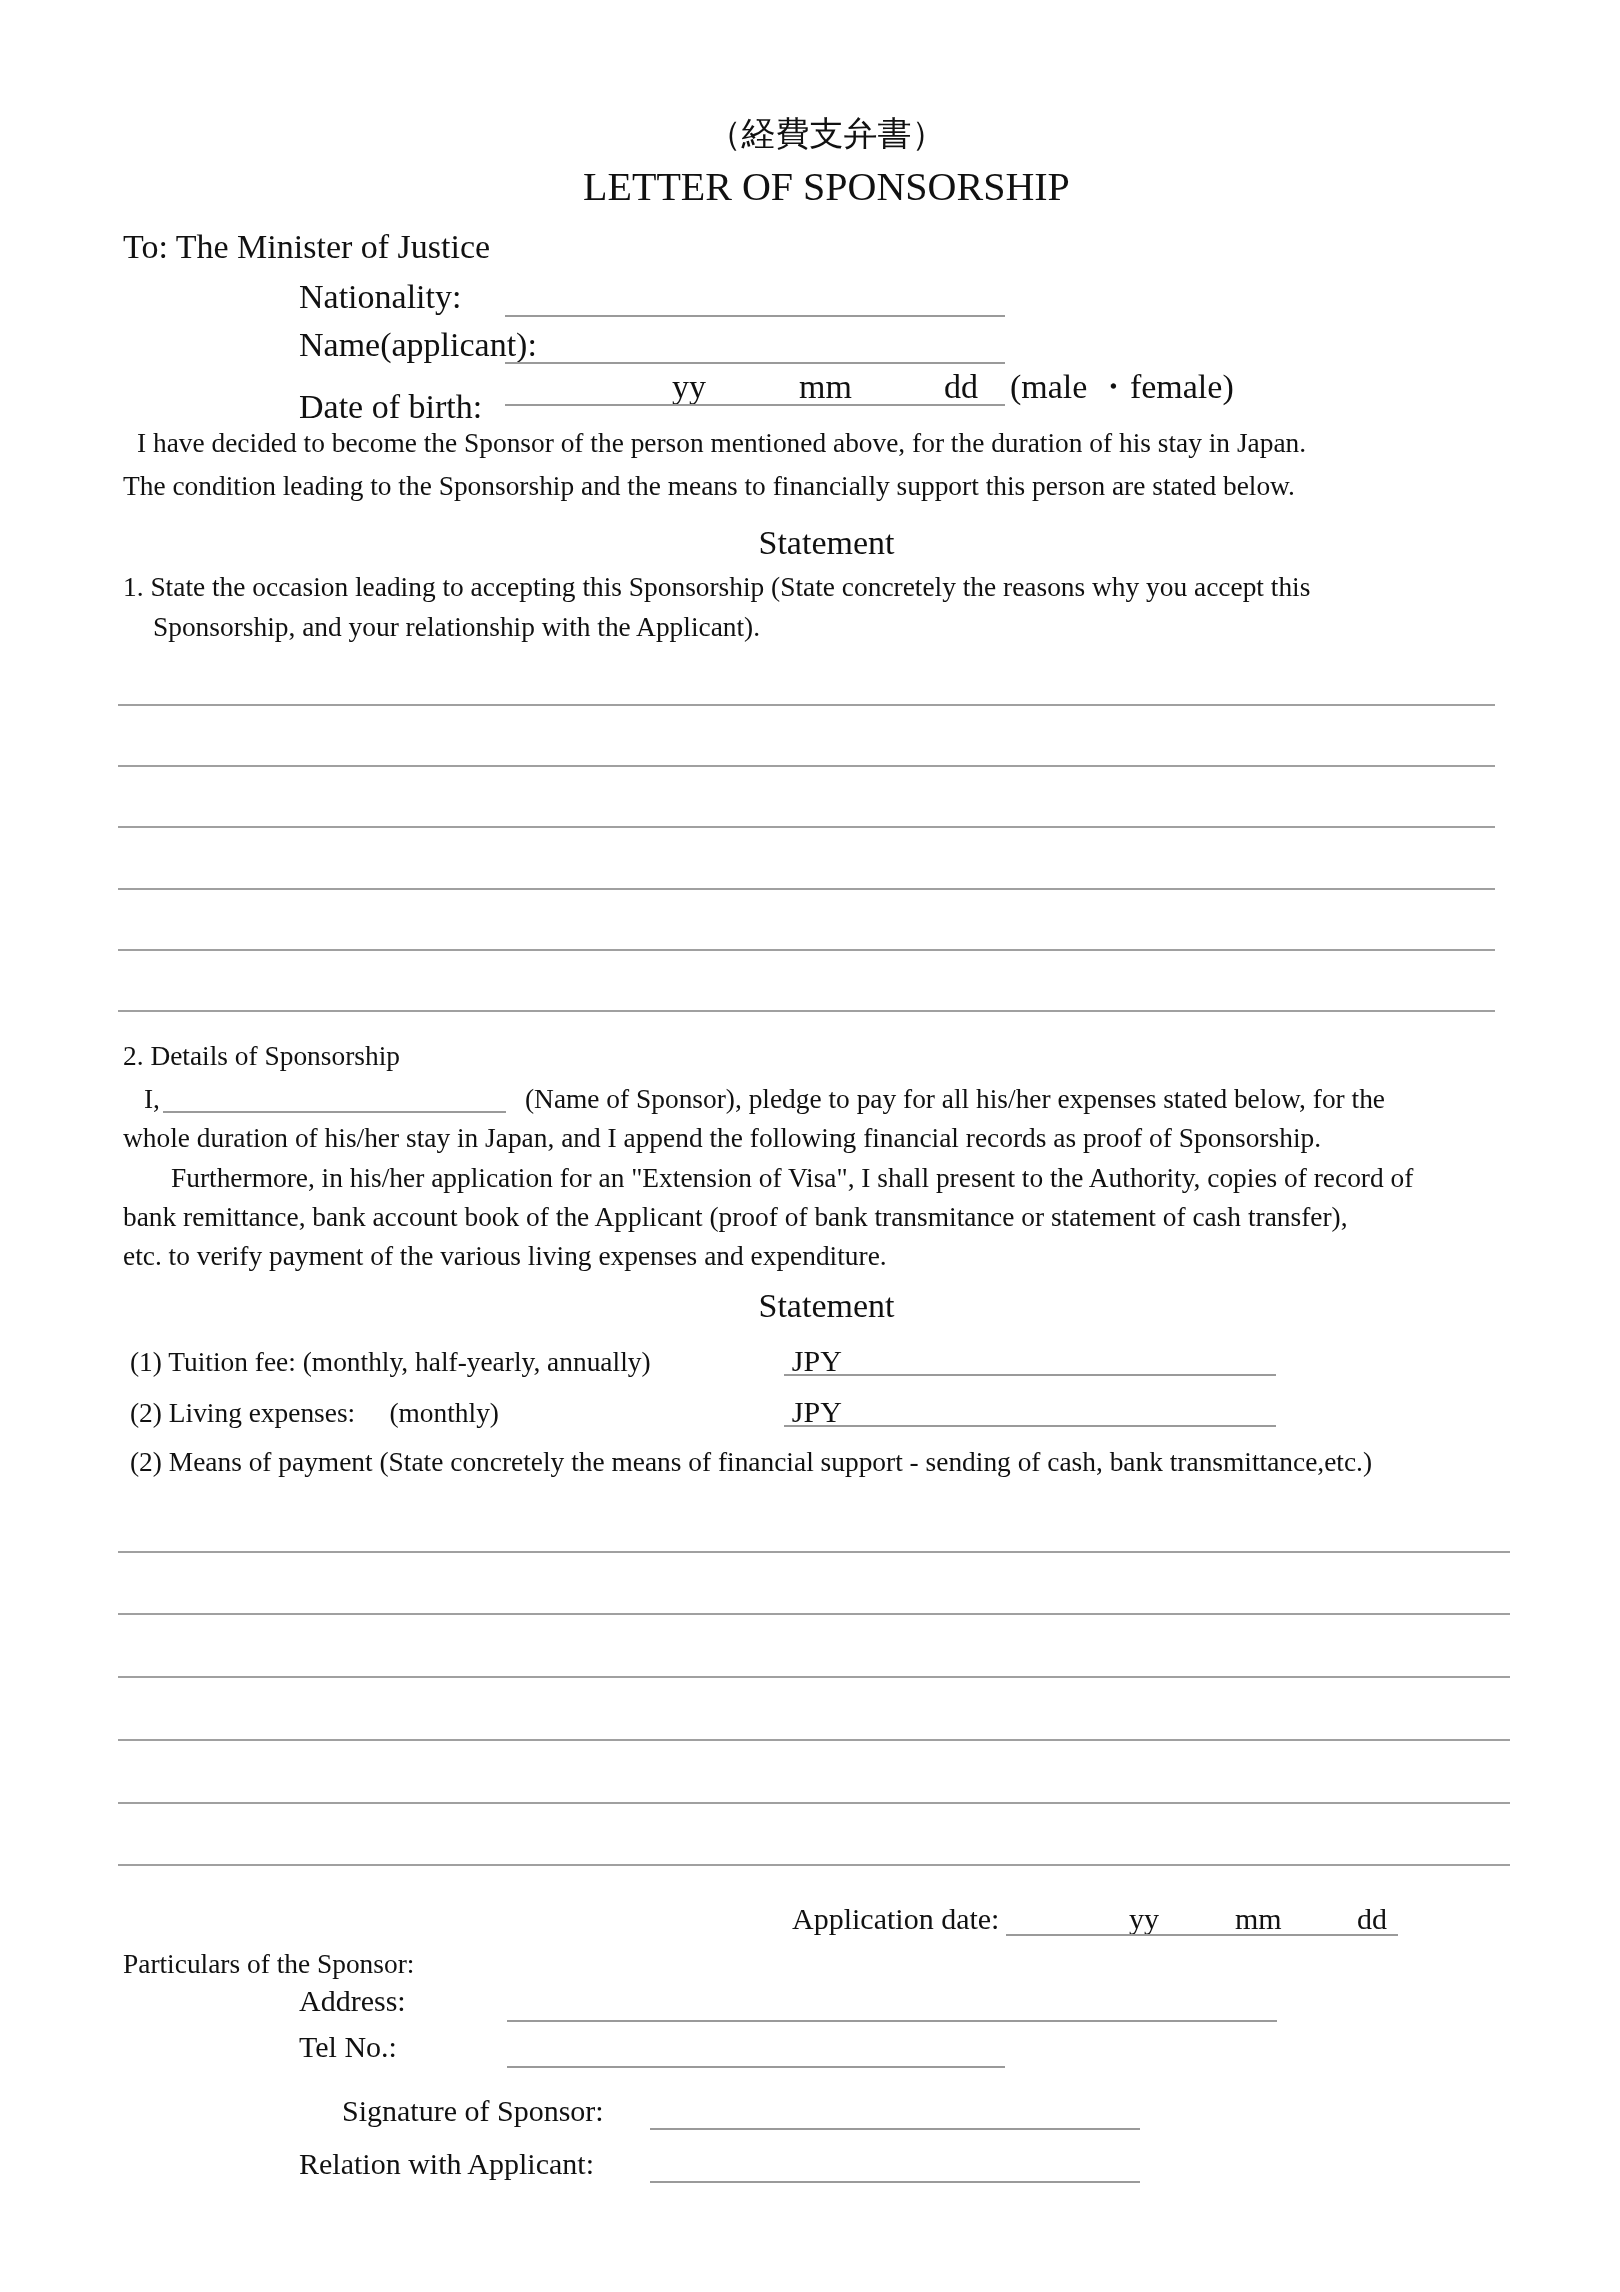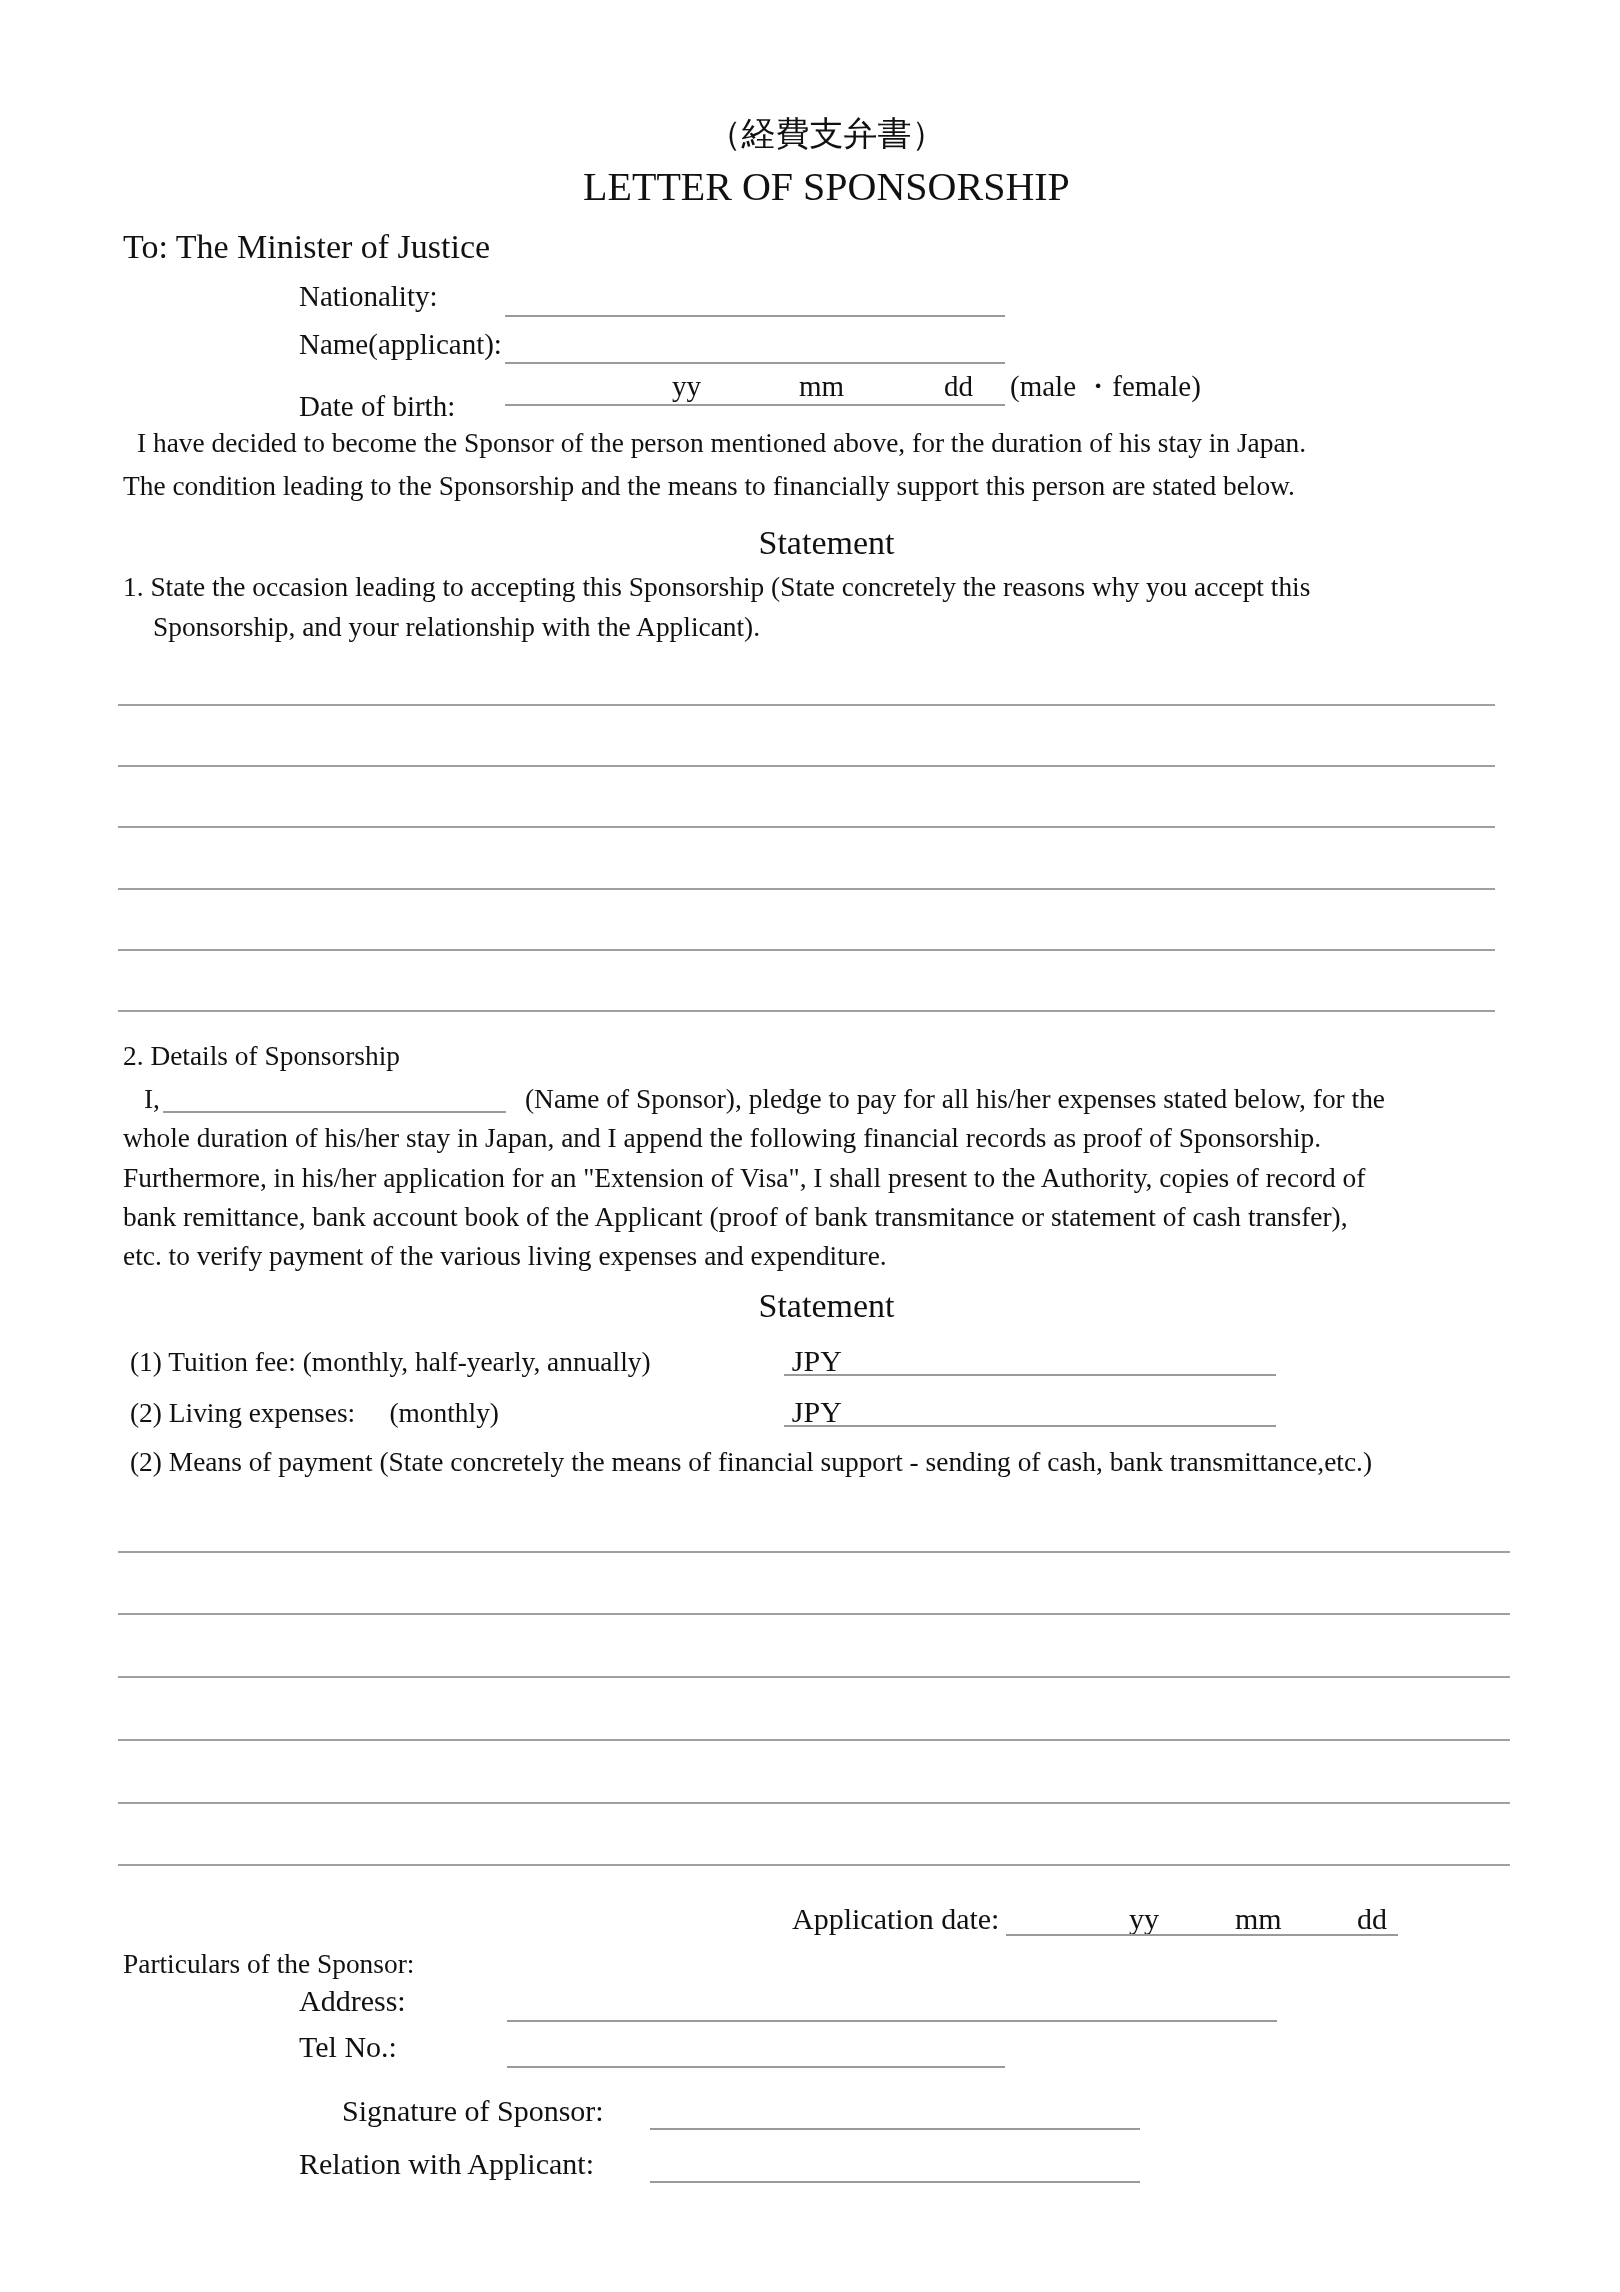--- a/index.html
+++ b/index.html
@@ -3,21 +3,21 @@
 <meta charset="utf-8">
 <style>
   html, body { margin: 0; padding: 0; background: #ffffff; }
   body {
     width: 1620px; height: 2293px; position: relative; overflow: hidden;
     font-family: "Liberation Serif", "DejaVu Serif", serif;
     color: #111111;
   }
   .abs { position: absolute; white-space: nowrap; }
   .t28 { font-size: 30px; line-height: 31px; }
-  .t30 { font-size: 29px; line-height: 33px; }
+  .t30 { font-size: 34px; line-height: 33px; }
   .t34 { font-size: 34px; line-height: 39px; }
   .t40 { font-size: 40px; line-height: 45px; }
   .center { left: 0; width: 1653px; text-align: center; }
   .uline { position: absolute; height: 0; border-top: 2px solid #9a9a9a; }
   .field { position: absolute; background: transparent; }
   .field .uline { left: 0; right: 0; bottom: 0; }
   .para { position: absolute; left: 123px; font-size: 27.4px; line-height: 39px; white-space: nowrap; }
   .writing-lines { position: absolute; left: 118px; }
   .writing-lines .line { position: absolute; left: 0; height: 0; border-top: 2px solid #a0a0a0; }
 </style>
@@ -68,21 +68,21 @@
 
 <div class="para" style="top:1037px;">2. Details of Sponsorship</div>
 
 <div class="para" style="left:144px; top:1080px;">I,</div>
 <div class="field" style="left:163px; top:1080px; width:343px; height:33px;">
   <span class="abs t28" style="left:5.9px; top:0;"></span>
   <div class="uline"></div>
 </div>
 <div class="para" style="left:525px; top:1080px;">(Name of Sponsor), pledge to pay for all his/her expenses stated below, for the</div>
 <div class="para" style="top:1119px;">whole duration of his/her stay in Japan, and I append the following financial records as proof of Sponsorship.</div>
-<div class="para" style="top:1159px;">Furthermore, in his/her application for an "Extension of Visa", I shall present to the Authority, copies of record of</div>
+<div class="para" style="top:1159px;margin-left:48px;">Furthermore, in his/her application for an "Extension of Visa", I shall present to the Authority, copies of record of</div>
 <div class="para" style="top:1198px;">bank remittance, bank account book of the Applicant (proof of bank transmitance or statement of cash transfer),</div>
 <div class="para" style="top:1237px;">etc. to verify payment of the various living expenses and expenditure.</div>
 
 <div class="abs t34 center" style="top:1286px;">Statement</div>
 
 <div class="para" style="left:130px; top:1343px;">(1) Tuition fee: (monthly, half-yearly, annually)</div>
 <div class="field" style="left:784px; top:1343px; width:492px; height:33px;">
   <span class="abs t28" style="left:7.8px; top:2px;">JPY</span>
   <span class="abs t28" style="left:78px; top:2px;"></span>
   <div class="uline"></div>

